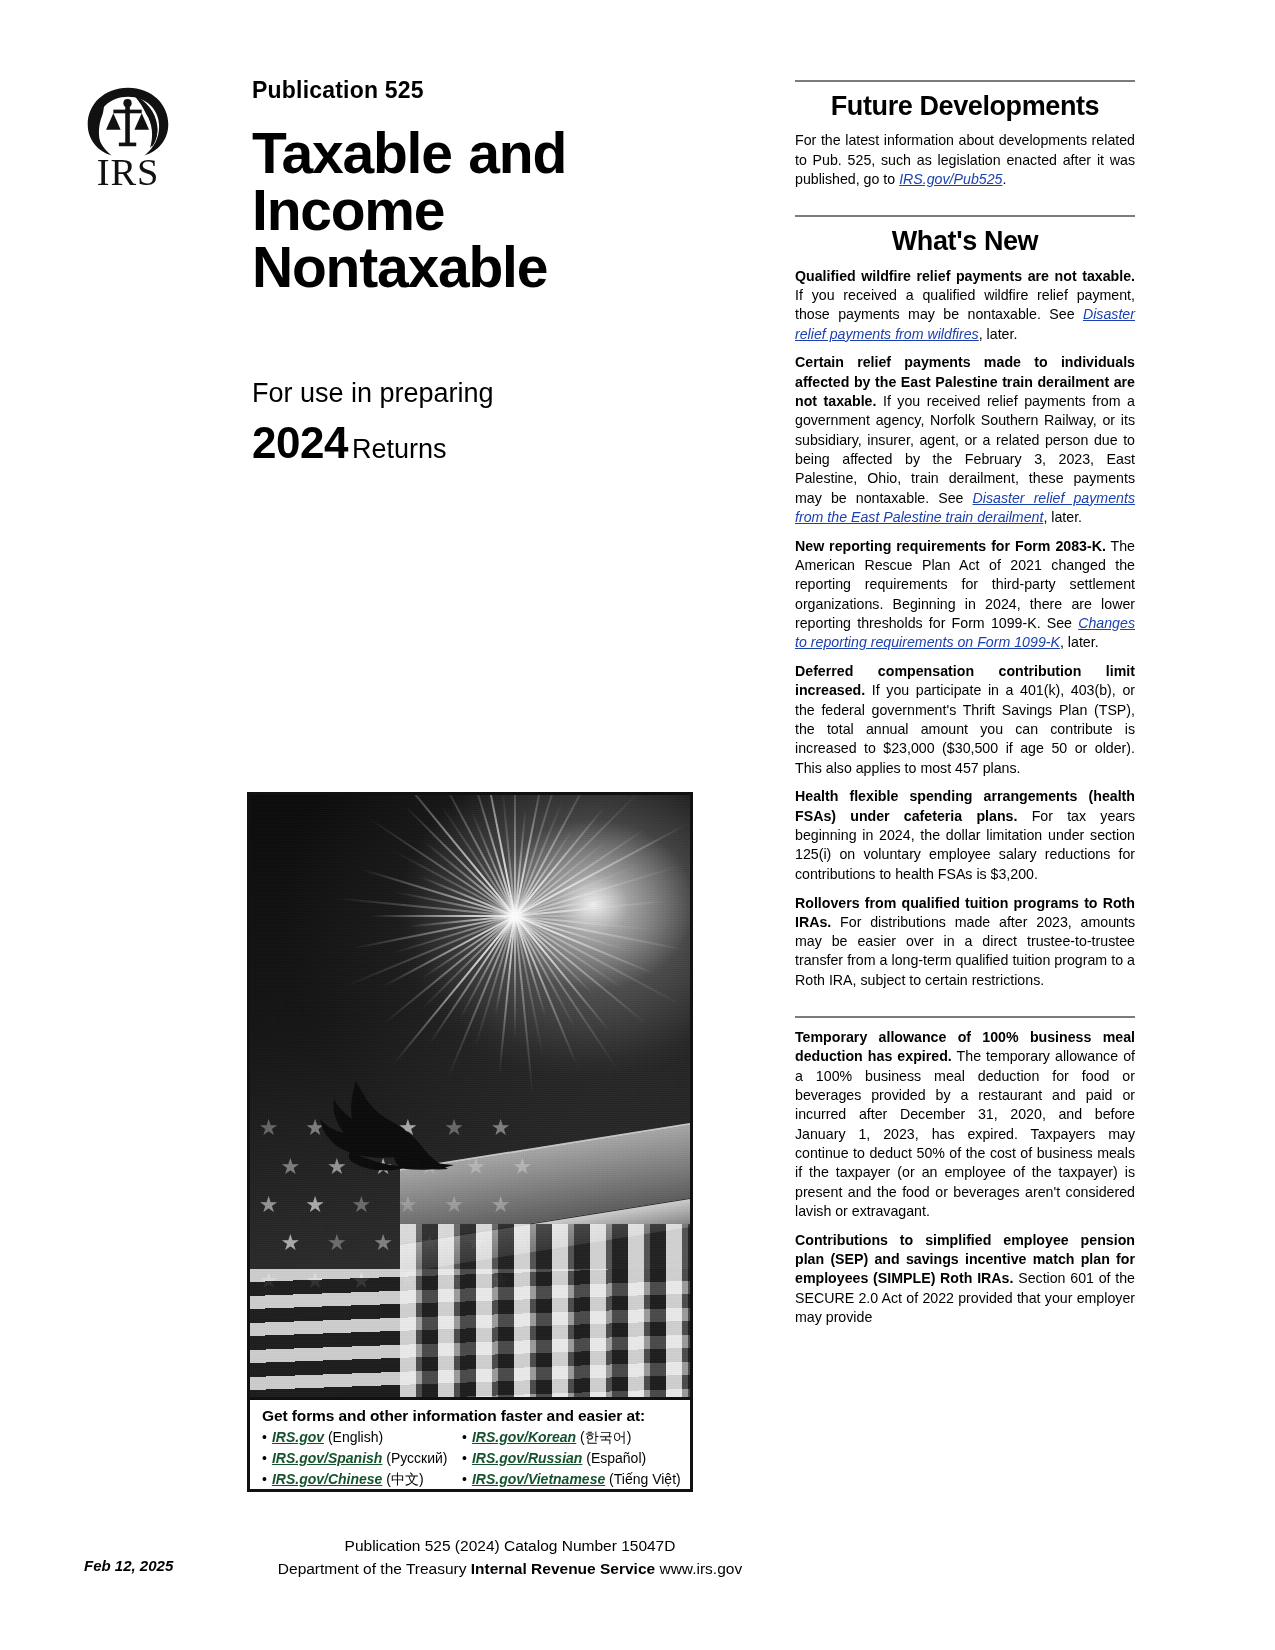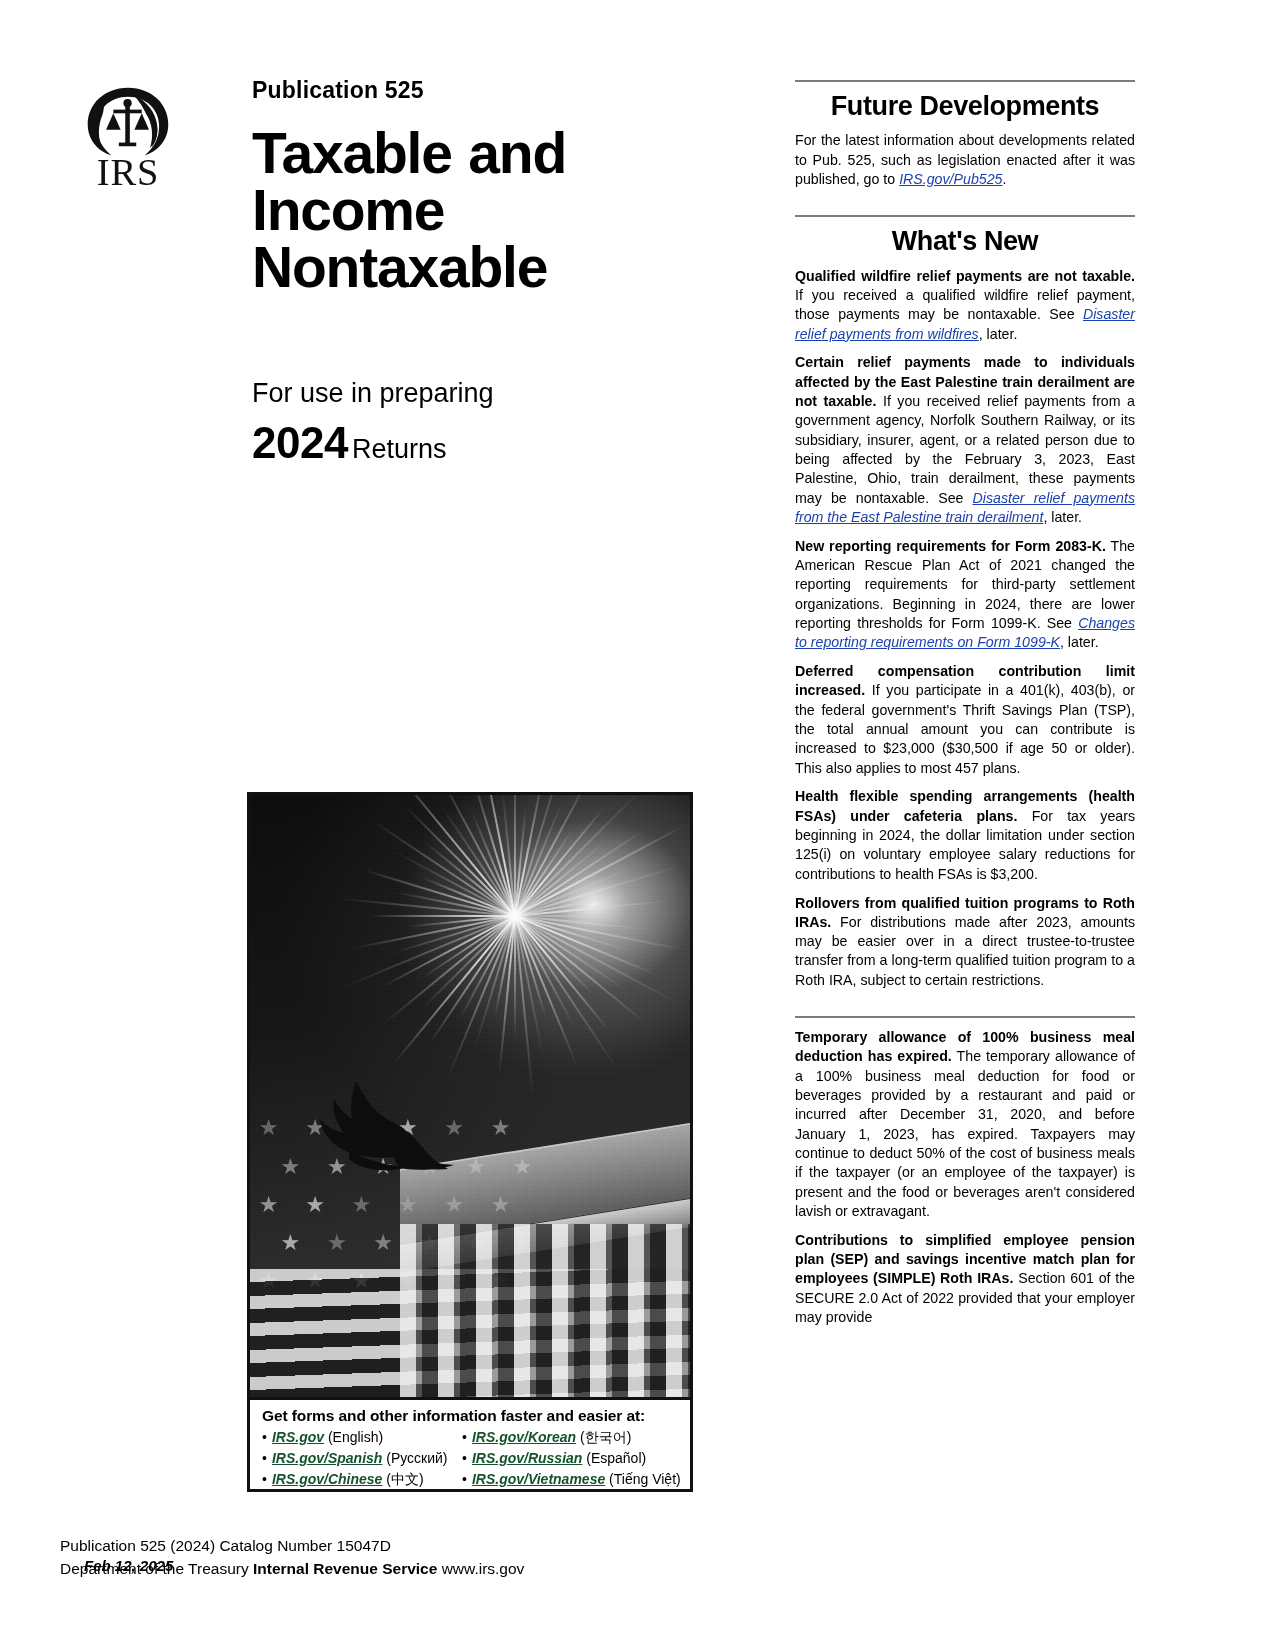--- a/index.html
+++ b/index.html
@@ -280,20 +280,21 @@
   }
   .footer-date {
     position: absolute;
     left: 84px;
     top: 22px;
     font-size: 15px;
     font-weight: bold;
     font-style: italic;
   }
   .footer-center {
+    text-align: center;
     width: 900px;
     margin-left: 60px;
   }
   .footer-line {
     font-size: 15.5px;
     line-height: 1.45;
   }
   .footer-line b { font-weight: bold; }
 </style>
 </head>

